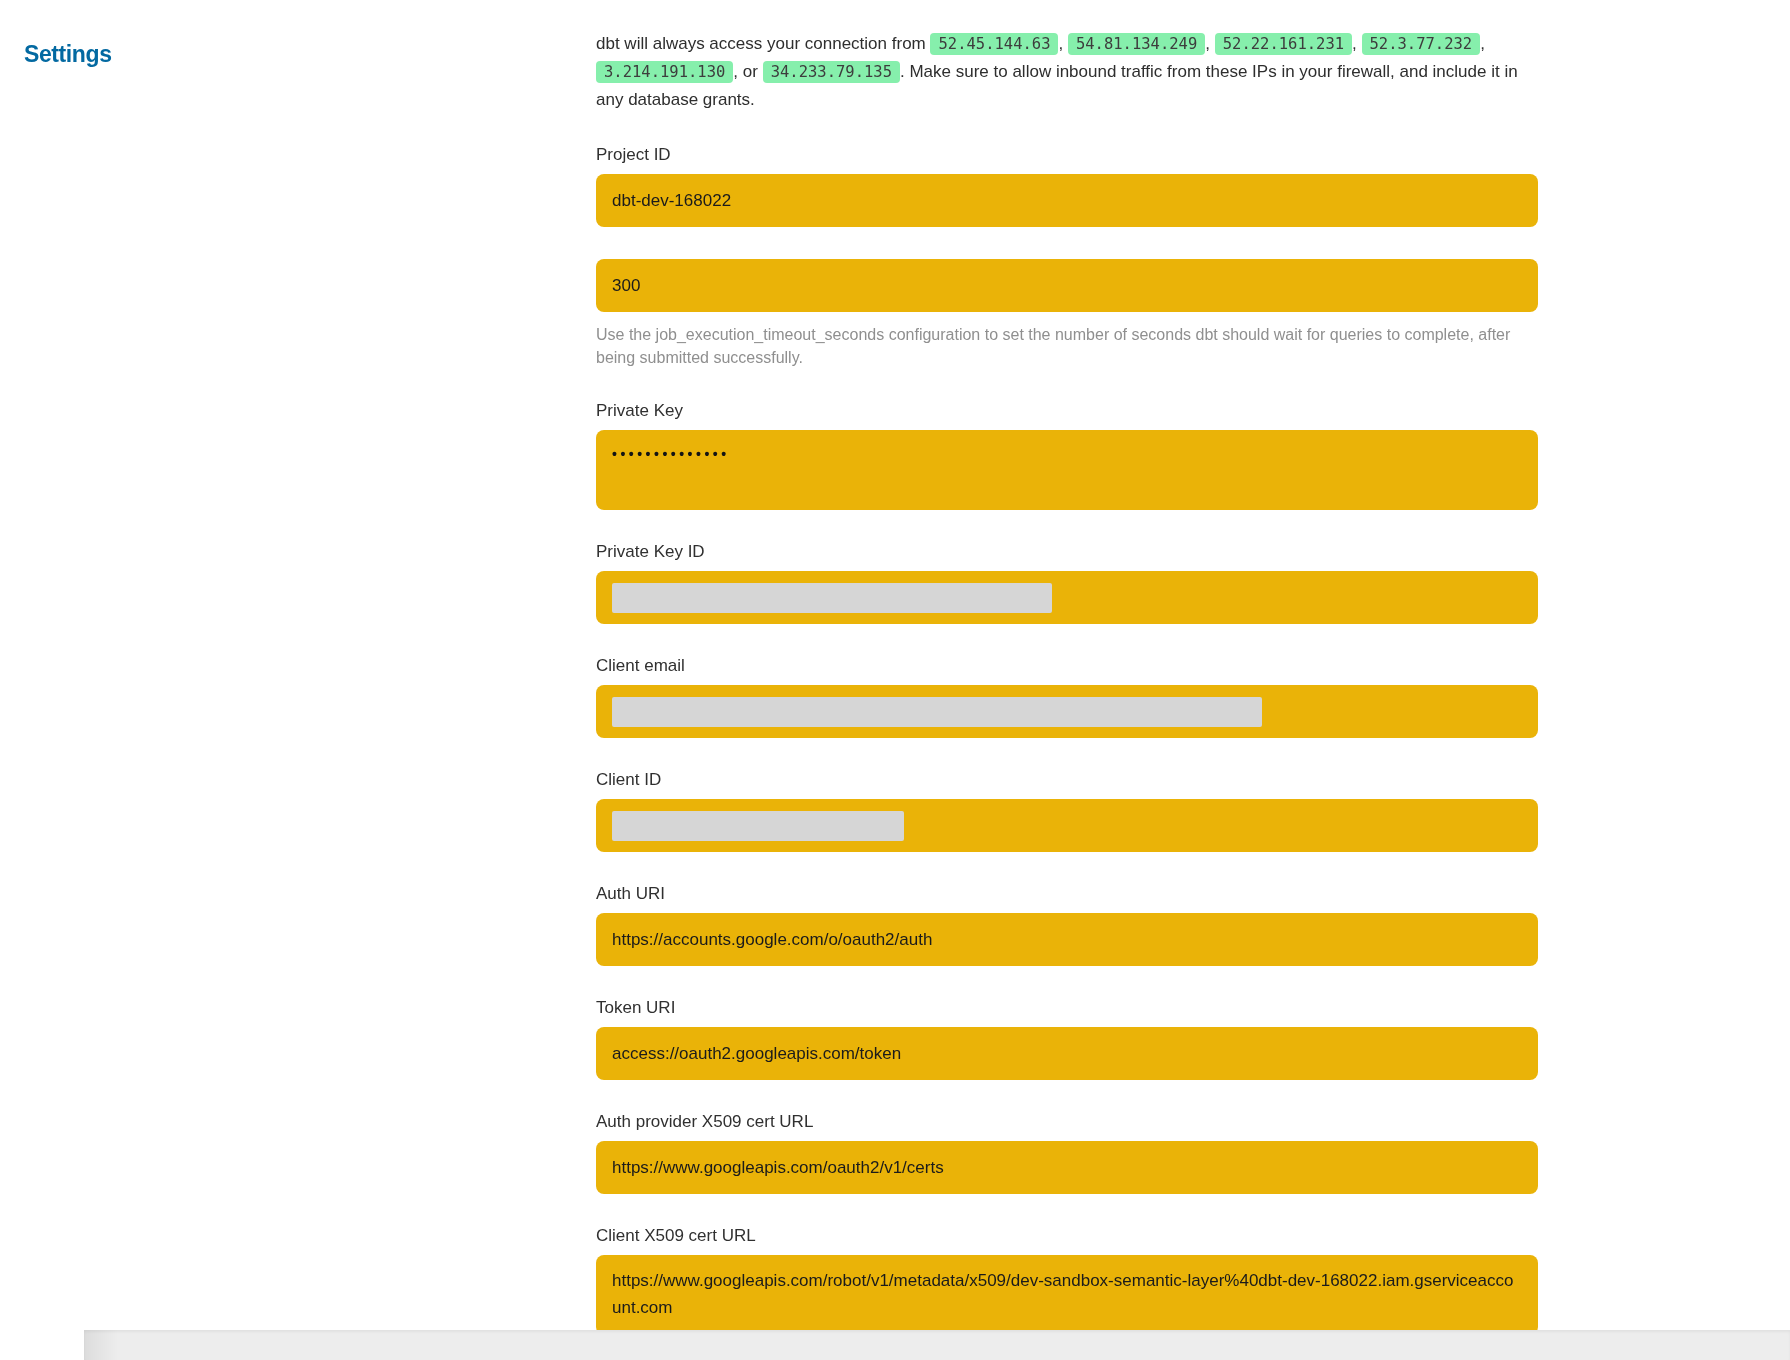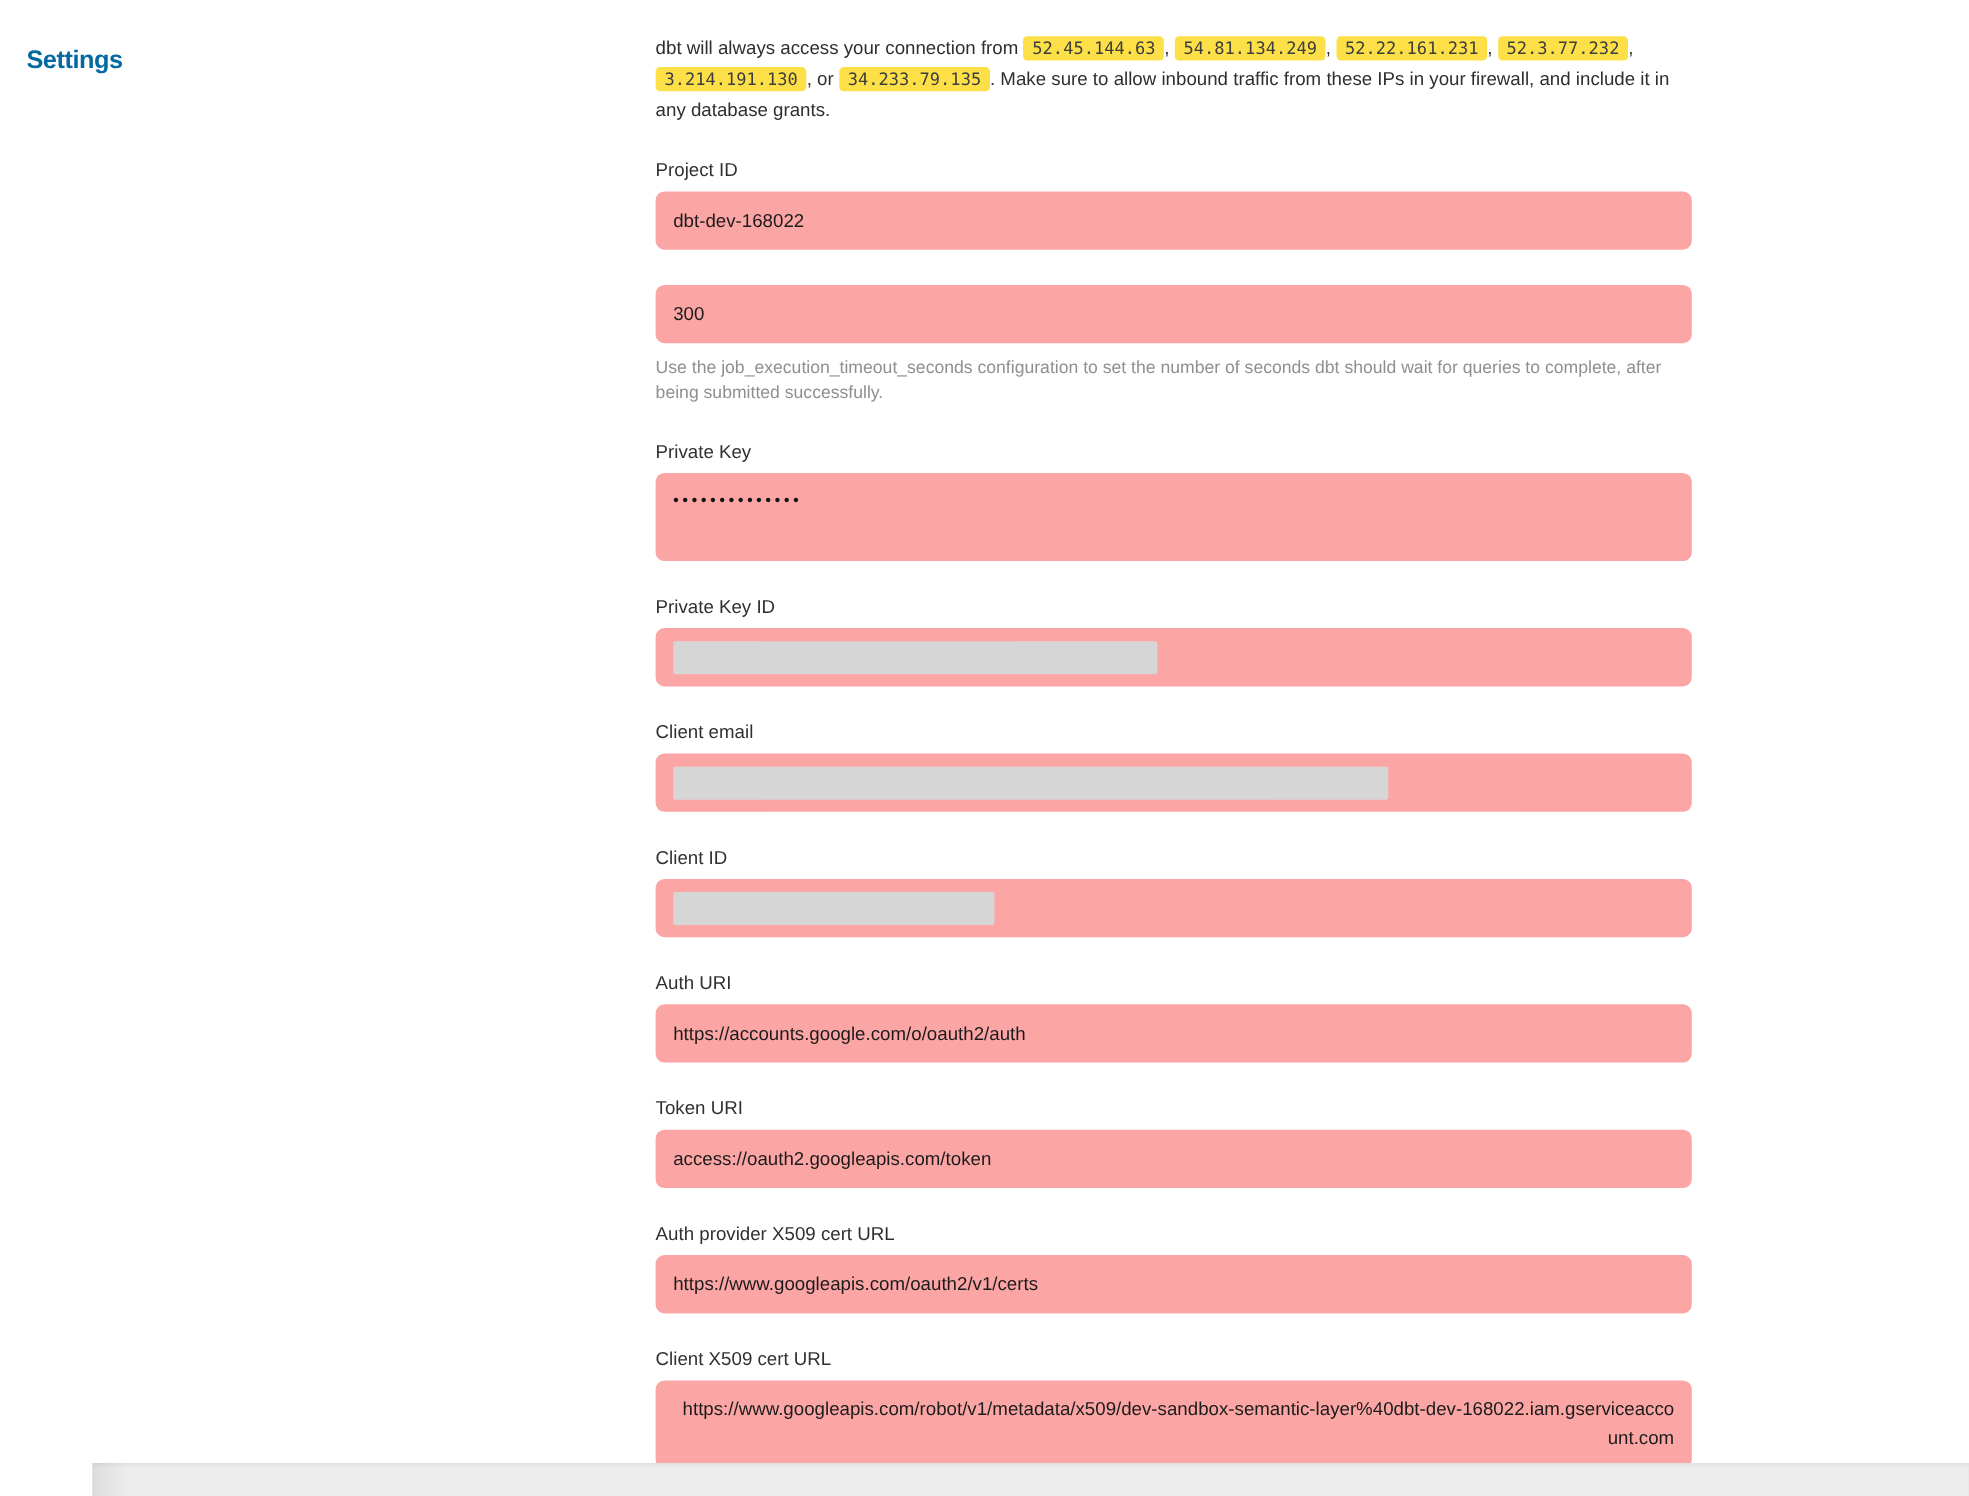--- a/index.html
+++ b/index.html
@@ -15,32 +15,32 @@
   }
   .main{
     position:absolute;left:596px;top:30px;width:942px;
   }
   .intro{
     margin:0;font-size:17px;line-height:27px;color:#2e2e2e;
   }
   .ip-pill{
     font-family:"DejaVu Sans Mono","Liberation Mono",monospace;
     font-size:15.5px;color:#3d3d3d;
-    background:#fde047;border-radius:4px;padding:2px 8px;
+    background:#86efac;border-radius:4px;padding:2px 8px;
     white-space:nowrap;
   }
   .field{margin-top:32px;}
   .field-label{
     font-size:17px;font-weight:500;color:#303030;margin-bottom:9px;
   }
   .input{
-    background:#fca5a5;border-radius:8px;height:53px;
+    background:#eab308;border-radius:8px;height:53px;
     display:flex;align-items:center;
     padding:0 16px;box-sizing:border-box;
-    font-size:17px;color:#1b1b1b;line-height:25px;text-align:right;
+    font-size:17px;color:#1b1b1b;line-height:25px;
   }
   .input.tall{
     height:80px;align-items:flex-start;padding-top:14px;
   }
   .input.wrap2{
     height:80px;align-items:flex-start;padding-top:12px;
     line-height:27px;word-break:break-all;display:block;
   }
   .redact-bar{
     height:30px;background:#d6d6d6;border-radius:2px;

